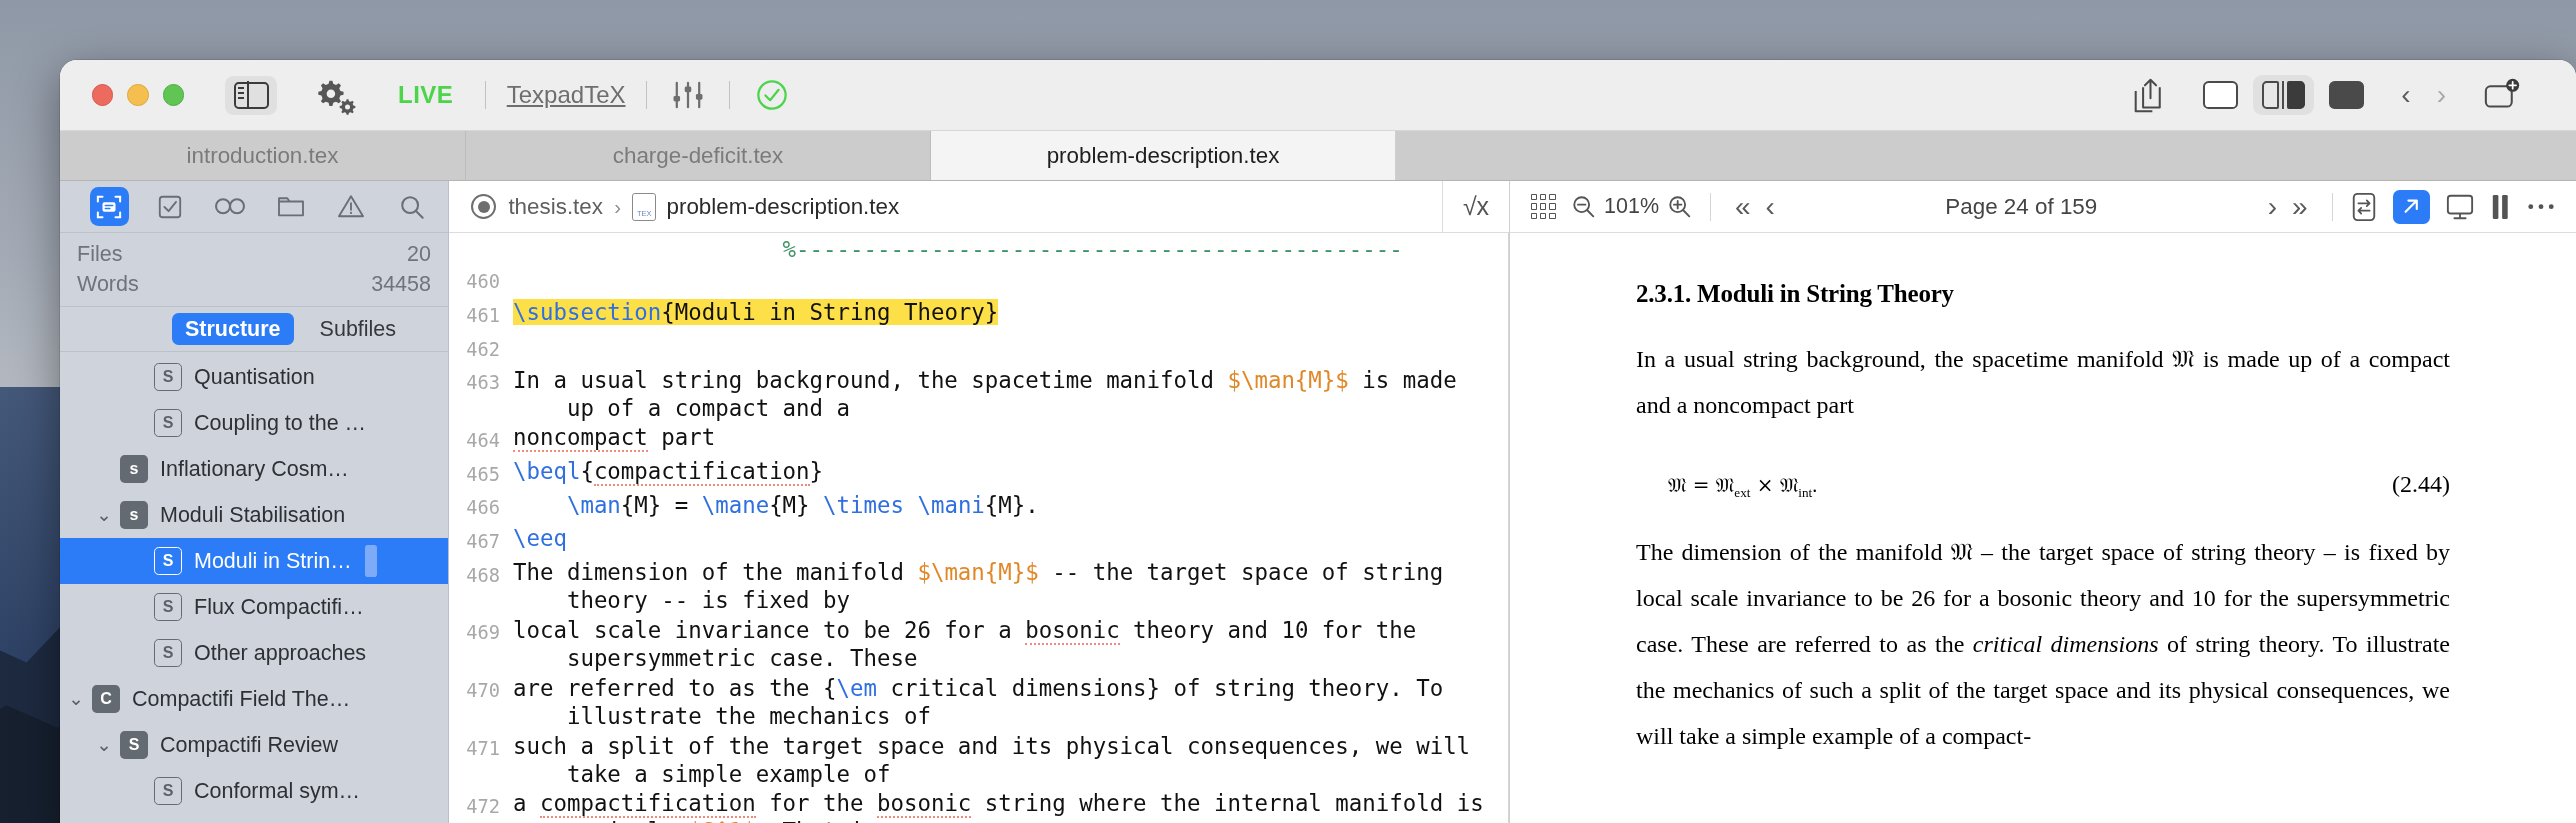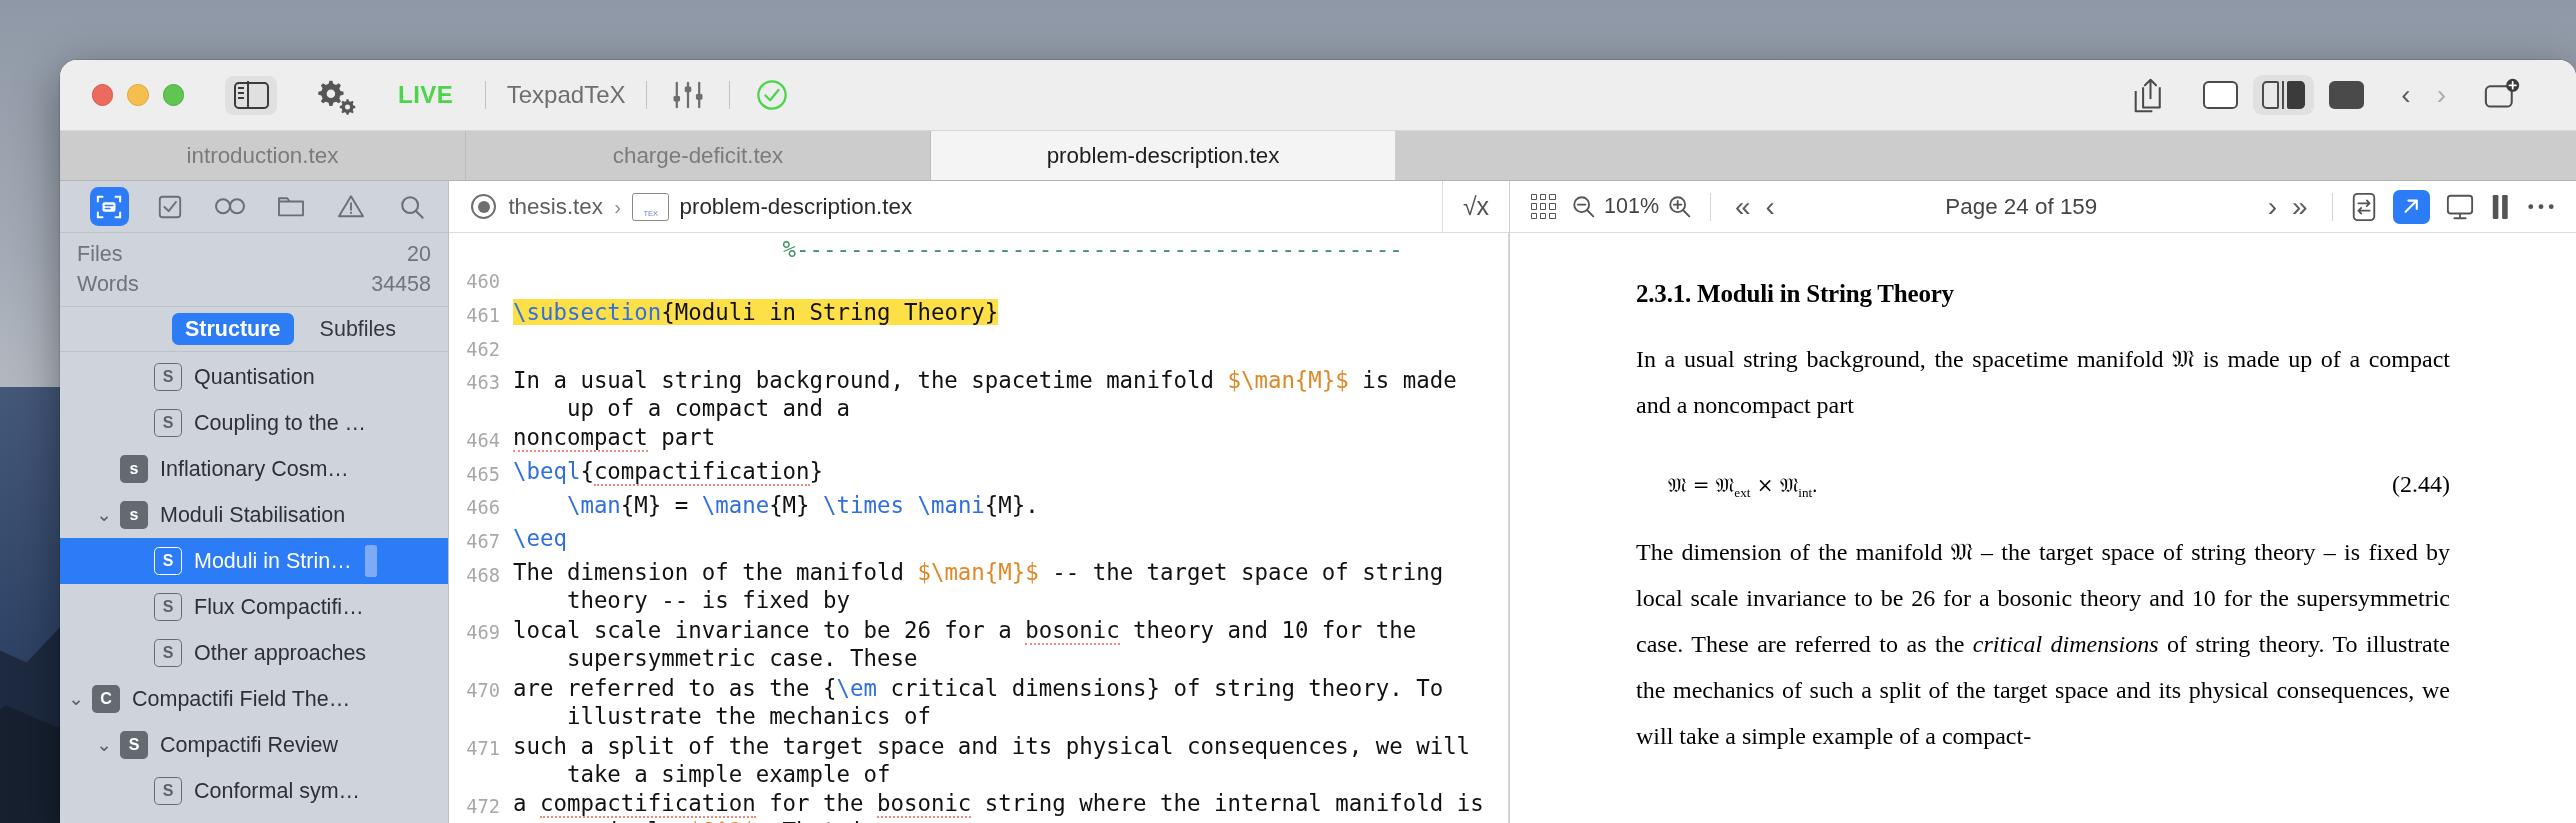--- a/index.html
+++ b/index.html
@@ -49,21 +49,21 @@
   .sidebar-glyph { width:35px; height:27px; border:2.4px solid #3b3b3b; border-radius:4.7px;
                    position:relative; }
   .sidebar-glyph::after{content:"";position:absolute;left:11.2px;top:-2.4px;bottom:-2.4px;width:2.4px;background:#3b3b3b;}
   .sb-lines{position:absolute;left:2.8px;top:3.7px;display:flex;flex-direction:column;gap:2.8px;}
   .sb-lines i{display:block;width:5.6px;height:2.2px;background:#3b3b3b;}
 
   .gear-wrap{ margin-left:32px; width:52px;height:41px; position:relative;}
   .divider-v{ width:0.9px; height:28px; background:#c2c2c2; margin:0 20.5px; }
 
   #live-label{ color:#4cd44a; font-size:24px; font-weight:600; letter-spacing:0.5px; margin-left:37px;}
-  #engine-label{ color:#6e6e6e; font-size:24px; }
+  #engine-label{ color:#6e6e6e; font-size:24px;text-decoration:underline; }
   .slider-ico{ width:32px; height:28px; }
   .check-ico{ width:32px; height:32px; }
 
   #tb-spacer{ flex:1; }
   .tb-right{ display:flex; align-items:center; gap:0; padding-right:24px; }
   .layout-group{ display:flex; align-items:center; gap:17px; padding:5.6px 9.3px; border-radius:9.3px;}
   .layout-group.sel{ background:#e0e0e0; }
   .lay-box{ width:35px;height:28px;border:2.1px solid #4a4a4a;border-radius:5.6px;background:#fff;}
   .lay-split{ width:43px;height:28px;display:flex;align-items:center;gap:2.8px;}
   .lay-split .l{width:18.7px;height:28px;border:2.1px solid #4a4a4a;border-radius:4.7px 1.9px 1.9px 4.7px;background:#e8e8e8;}
@@ -113,21 +113,21 @@
 
   
   #editor{ flex:1; min-width:0; display:flex; flex-direction:column; background:#ffffff; }
   #crumb{ height:52px; flex:0 0 52px; display:flex; align-items:center;
           border-bottom:0.9px solid #dcdcdc; padding:0 0 0 22.4px; background:#fff; }
   .crumb-circle{ width:25px;height:25px;border-radius:50%;border:2.8px solid #6f6f6f;
                  display:flex;align-items:center;justify-content:center; }
   .crumb-circle i{ width:12px;height:12px;border-radius:50%;background:#6f6f6f;display:block;}
   .crumb-txt{ font-size:22.4px; color:#5f5f5f; margin-left:12px; }
   .crumb-sep{ font-size:20.5px; color:#8d8d8d; margin:0 11.2px; }
-  .tex-ico{ width:37px;height:28px;border:1.5px solid #8a8a8a;border-radius:2.8px;
+  .tex-ico{ width:24px;height:28px;border:1.5px solid #8a8a8a;border-radius:2.8px;
             background:#fff; position:relative; display:flex; align-items:flex-end;
             justify-content:center; font-size:7.5px; color:#6b86c9; padding-bottom:1.9px;text-align:center;}
   .crumb-file{ font-size:22.4px; color:#2a2a2a; margin-left:10.3px; }
   #crumb-right{ margin-left:auto; display:flex; align-items:center; }
   .math-btn{ width:67px; height:52px; display:flex;align-items:center;justify-content:center;
              border-left:0.9px solid #dcdcdc; font-size:25px; color:#555; }
 
   #code{ flex:1; position:relative; overflow:hidden;
          font-family:"DejaVu Sans Mono", monospace; font-size:22.4px; line-height:28px; }
   #code-inner{ padding-top:0px; }

